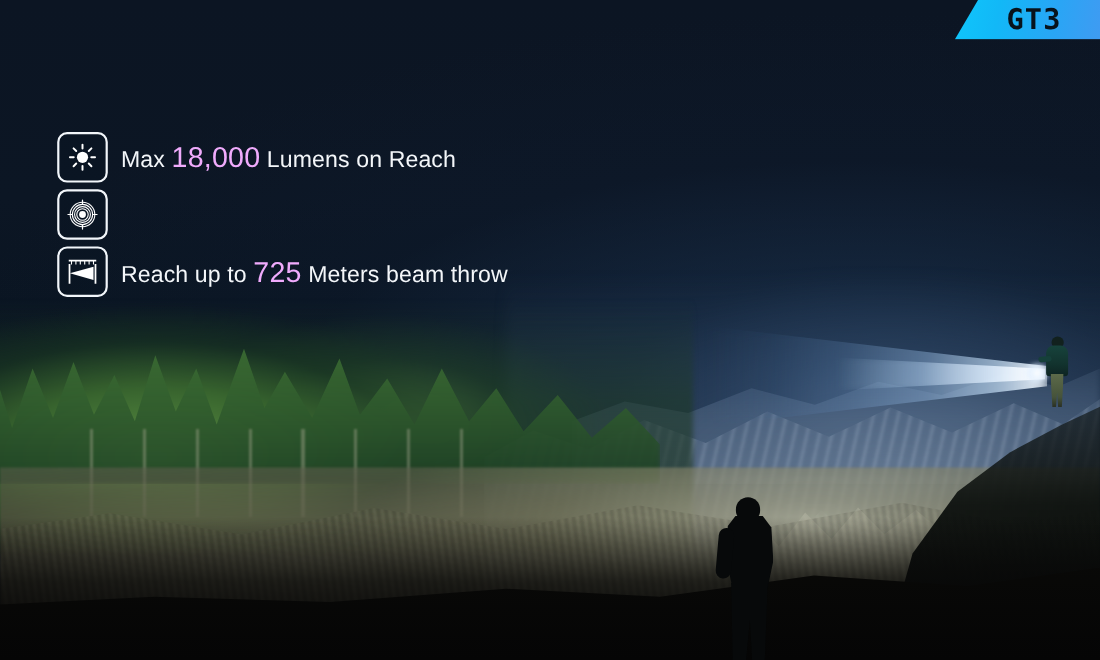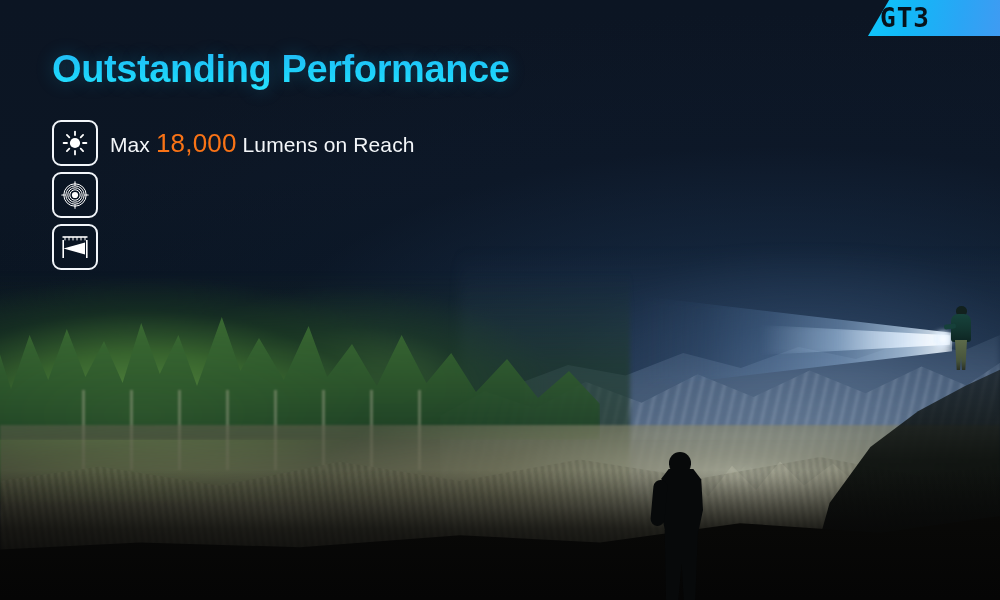--- a/index.html
+++ b/index.html
@@ -270,21 +270,21 @@
 
   
   .badge {
     position: absolute;
     right: 0; top: 0;
     width: 132px; height: 36px;
     background: linear-gradient(100deg, #0fc6fb 0%, #12b8f7 30%, #2aa5f5 70%, #3f9bf2 100%);
     clip-path: polygon(16% 0%, 100% 0%, 100% 100%, 0% 100%);
     display: flex;
     align-items: center;
-    justify-content: flex-start;
+    justify-content: center;
   }
   .badge-text {
     font-family: "DejaVu Sans Mono", monospace;
     font-size: 26px;
     font-weight: 700;
     letter-spacing: 1px;
     color: #07131c;
     line-height: 1;
     padding-left: 12px;
   }
@@ -329,21 +329,21 @@
     background: rgba(10,20,34,0.35);
   }
   .icon-box svg { display: block; }
   .feature-text {
     font-size: 21px;
     color: #f3f6f9;
     white-space: nowrap;
     letter-spacing: 0.1px;
   }
   .hl {
-    color: #f97316;
+    color: #f0abfc;
     font-size: 26px;
     font-weight: 400;
     letter-spacing: 0.2px;
   }
 </style>
 </head>
 <body>
 
 <div class="banner">
 
@@ -380,21 +380,20 @@
     <div class="fhead"></div>
     <div class="fbody"></div>
     <div class="farm"></div>
     <div class="flegs"></div>
   </div>
 
   <div class="badge">
     <span class="badge-text">GT3</span>
   </div>
 
-  <div class="headline">Outstanding Performance</div>
 
   <div class="features">
 
     <div class="feature">
       <div class="icon-box">
         <svg width="26" height="26" viewBox="0 0 26 26">
           <circle cx="13" cy="13" r="5.1" fill="#ffffff"></circle>
           <g stroke="#ffffff" stroke-width="1.8" stroke-linecap="round">
             <line x1="13" y1="1.6" x2="13" y2="5.0"></line>
             <line x1="13" y1="21.0" x2="13" y2="24.4"></line>
@@ -440,16 +439,17 @@
             <line x1="12" y1="3" x2="12" y2="6.4"></line>
             <line x1="16" y1="3" x2="16" y2="6.4"></line>
             <line x1="20" y1="3" x2="20" y2="6.4"></line>
             <line x1="24" y1="3" x2="24" y2="6.4"></line>
           </g>
           <path d="M2.5 14.5 L24 8.5 L24 20.5 Z" fill="#ffffff"></path>
           <line x1="2.2" y1="6" x2="2.2" y2="24" stroke="#ffffff" stroke-width="1.6"></line>
           <line x1="25.8" y1="6" x2="25.8" y2="24" stroke="#ffffff" stroke-width="1.6"></line>
         </svg>
       </div>
+      <div class="feature-text"><span>Reach up to </span><span class="hl">725</span><span> Meters beam throw</span></div>
     </div>
 
   </div>
 </div>
 
 </body></html>

